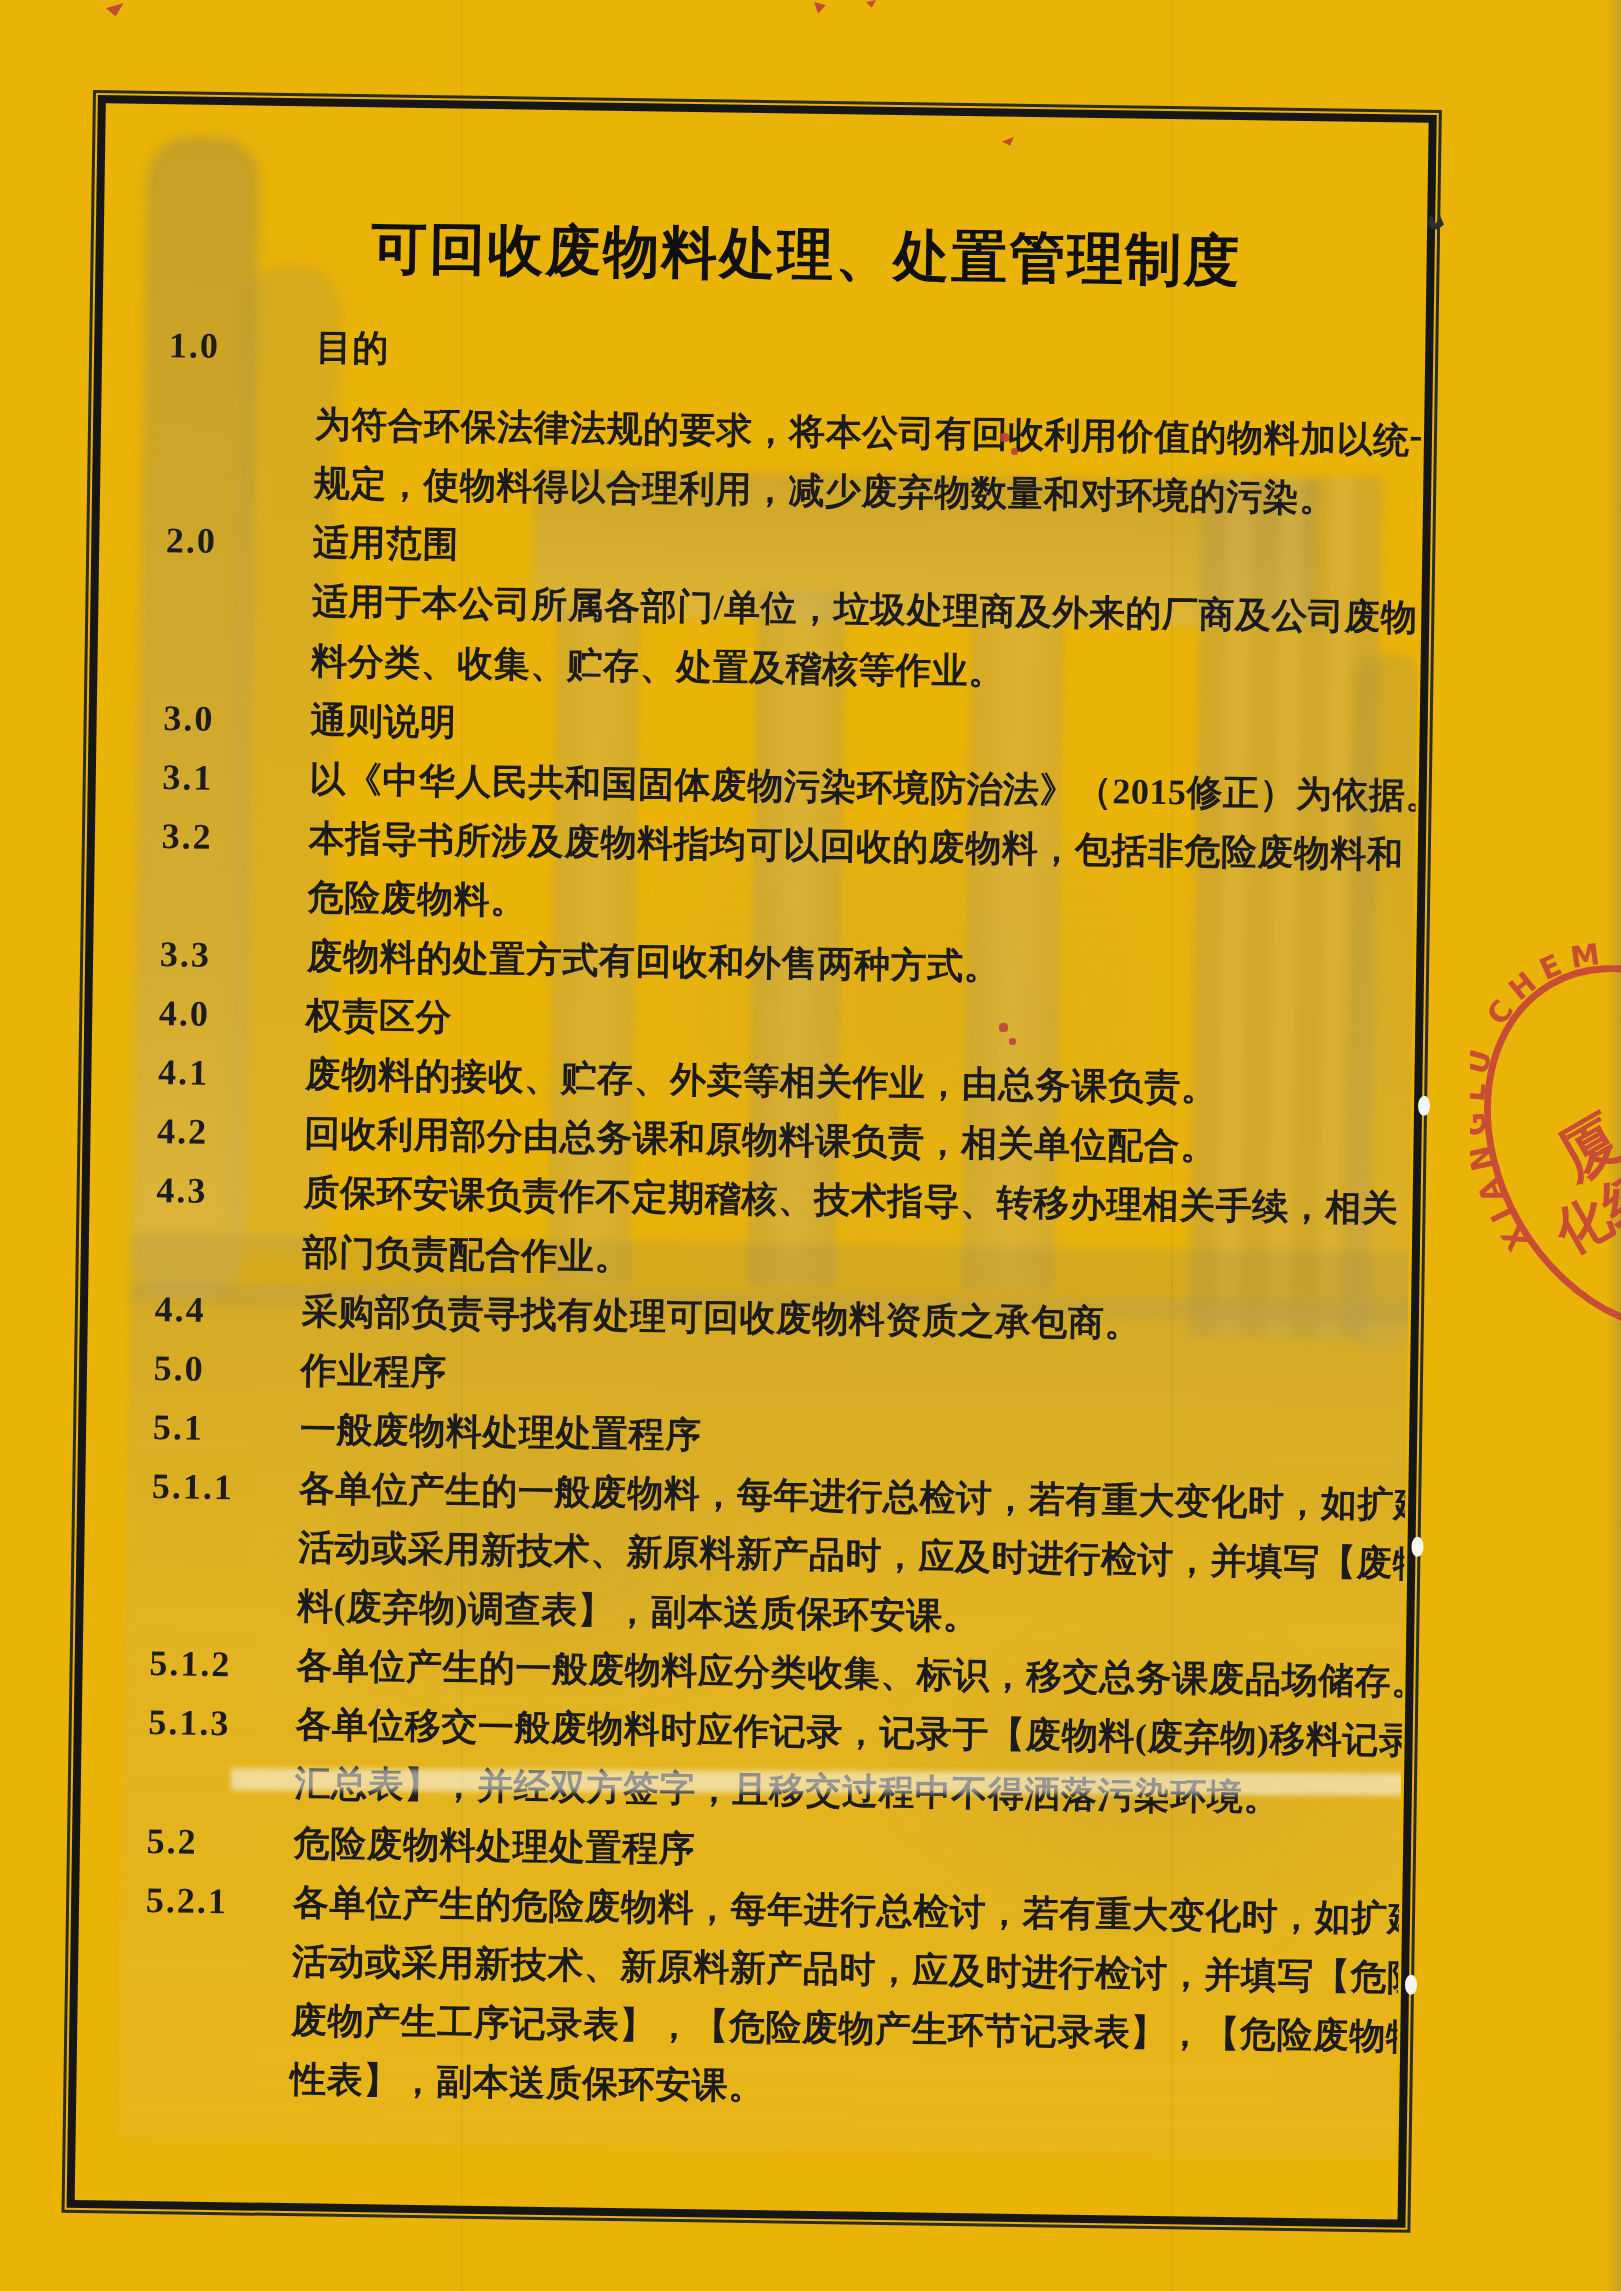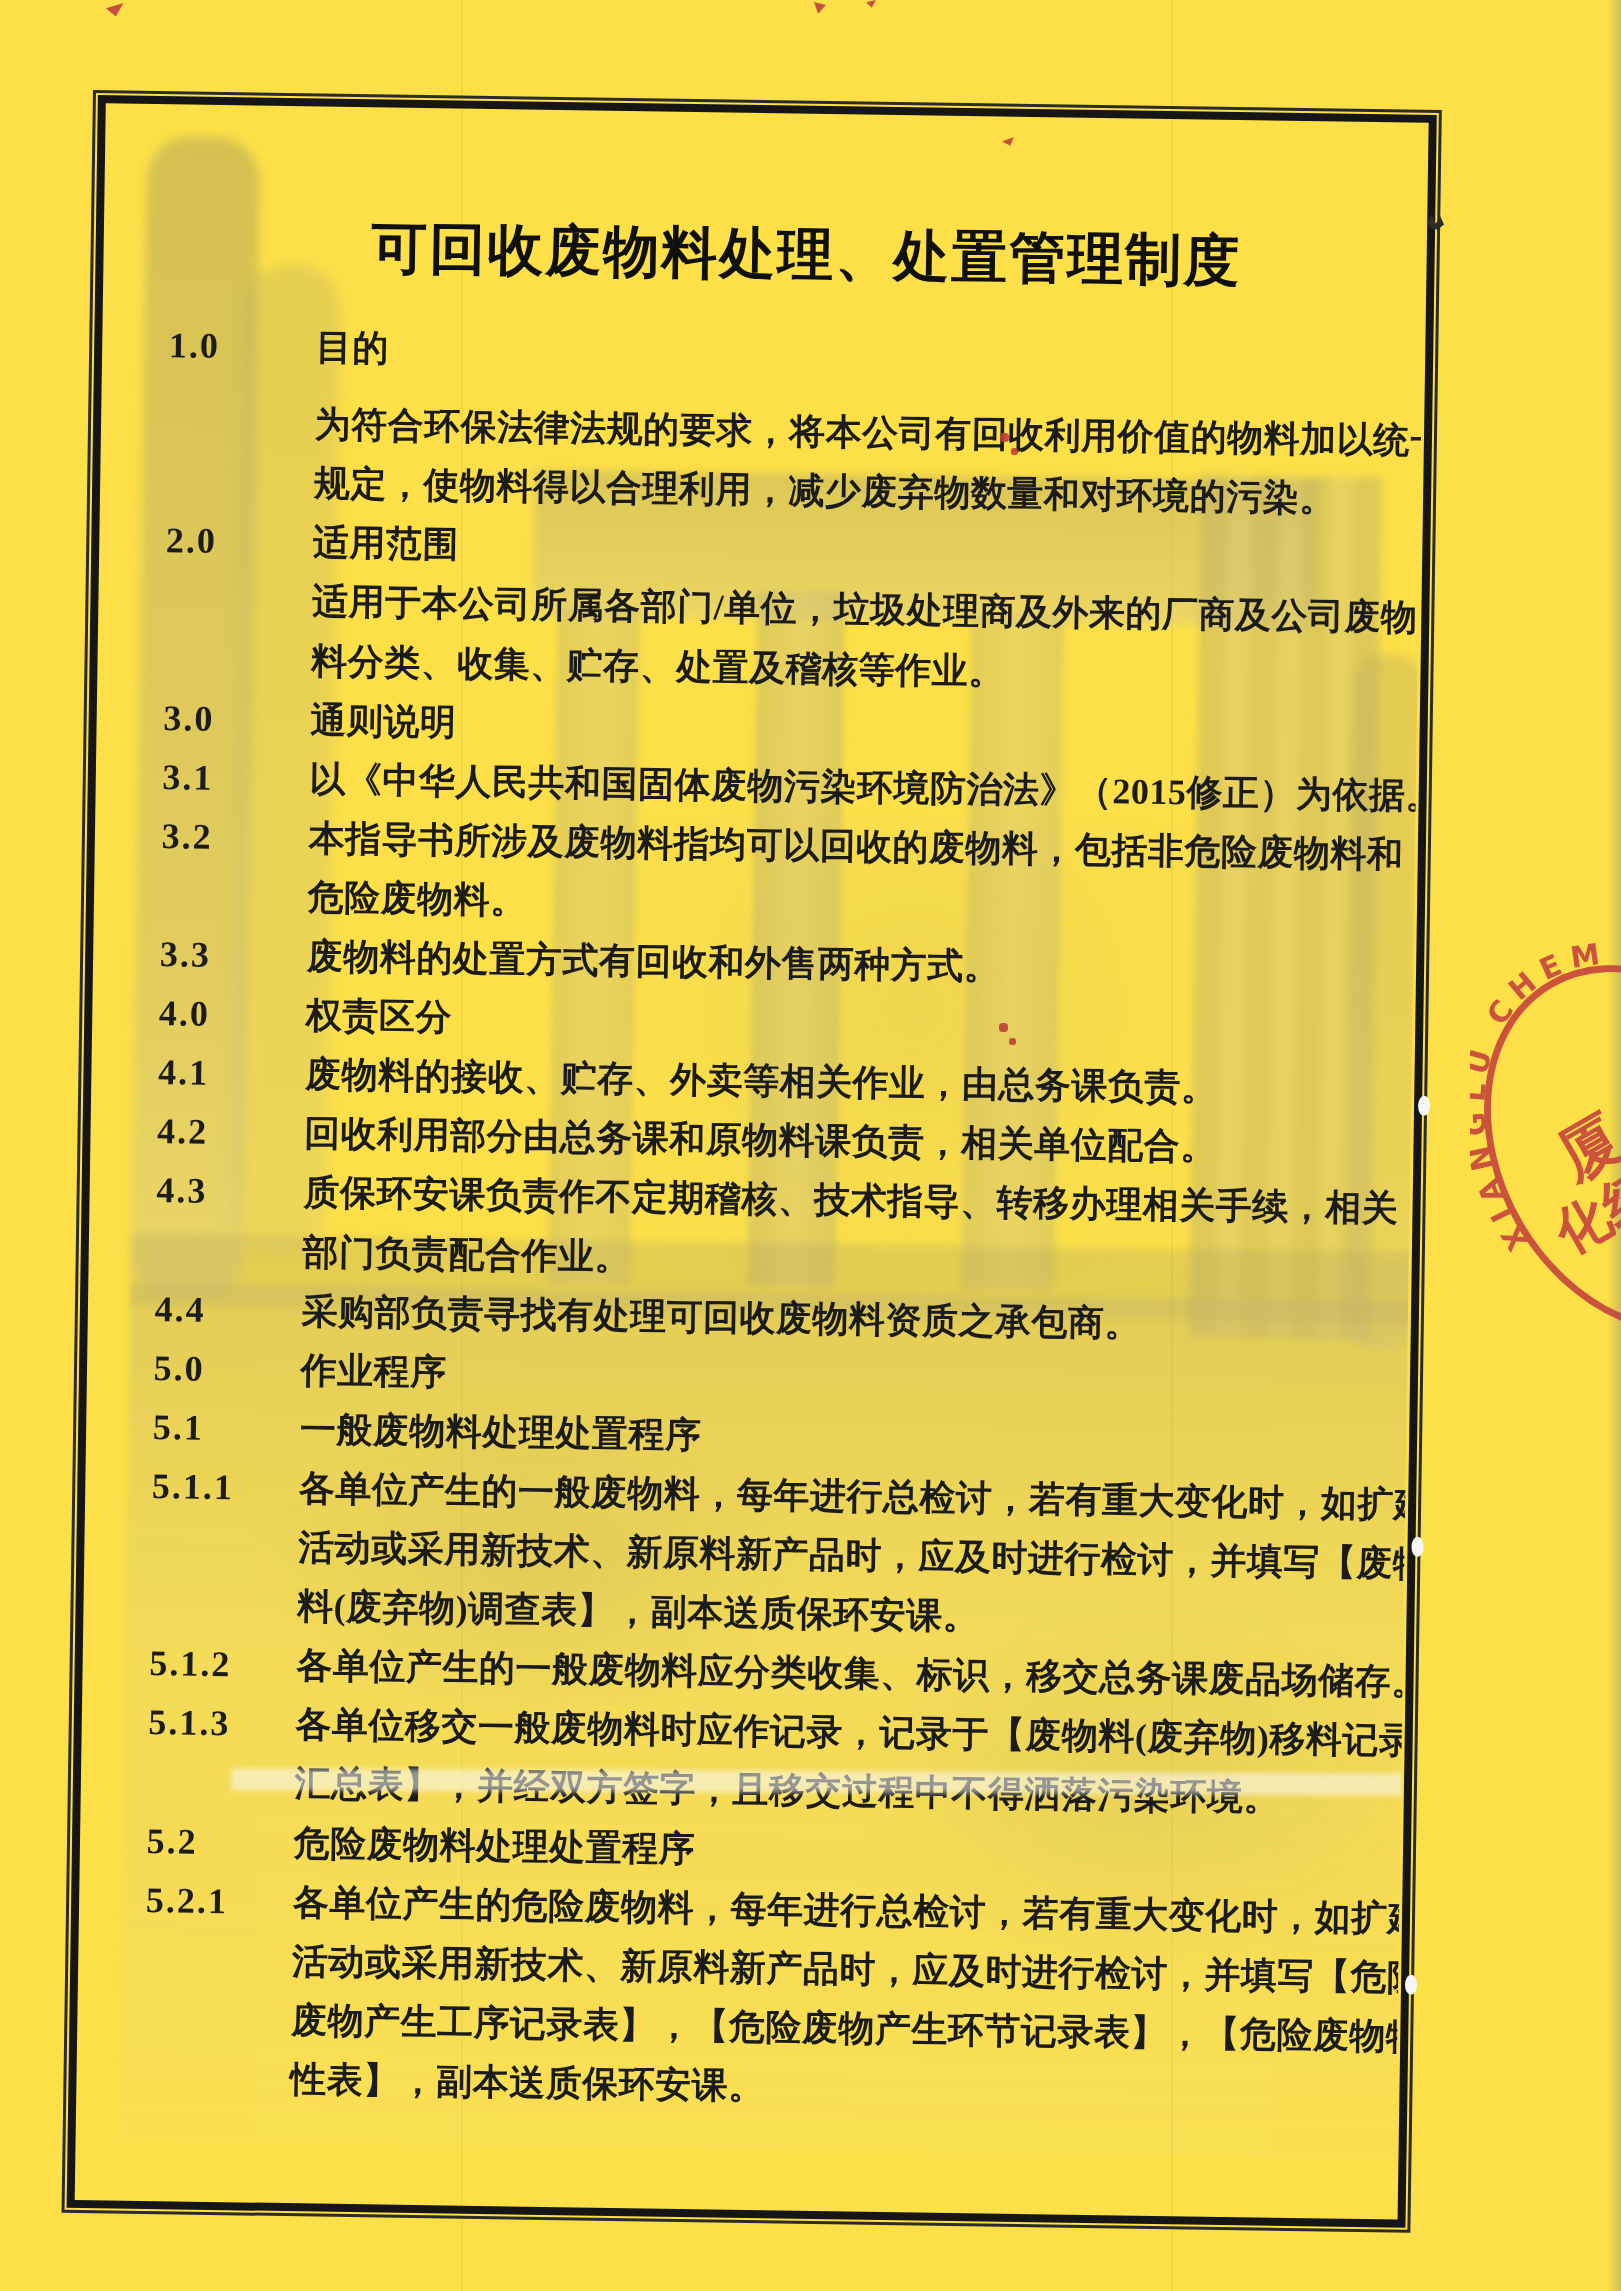--- a/index.html
+++ b/index.html
@@ -1,17 +1,17 @@
 <!DOCTYPE html>
 <html><head>
 <meta charset="utf-8">
 <style>
   html,body{margin:0;padding:0;background:#e8e8e6;}
   .page{
-    position:relative;width:1621px;height:2292px;background:#fde047;
+    position:relative;width:1621px;height:2292px;background:#eab308;
     overflow:hidden;font-family:"Liberation Serif","DejaVu Serif",serif;
   }
   
   .vstreak{position:absolute;top:0;height:100%;width:2px;background:rgba(0,0,0,.04);}
   .edge-right{position:absolute;right:0;top:0;width:13.7px;height:100%;
     background:linear-gradient(90deg,rgba(110,110,110,0),rgba(110,110,110,.30));}
   
   .frame{
     position:absolute;left:93px;top:90px;width:1343px;height:2117px;
     transform:rotate(0.85deg);transform-origin:0 0;

